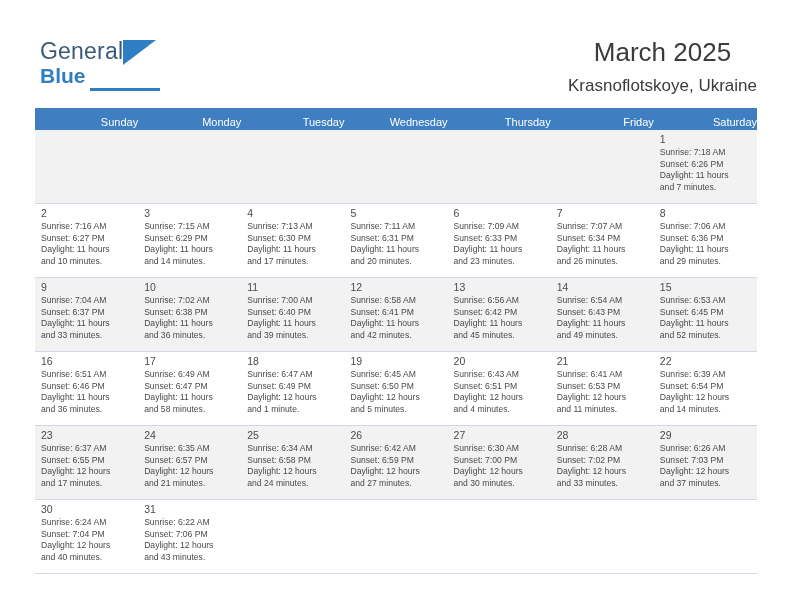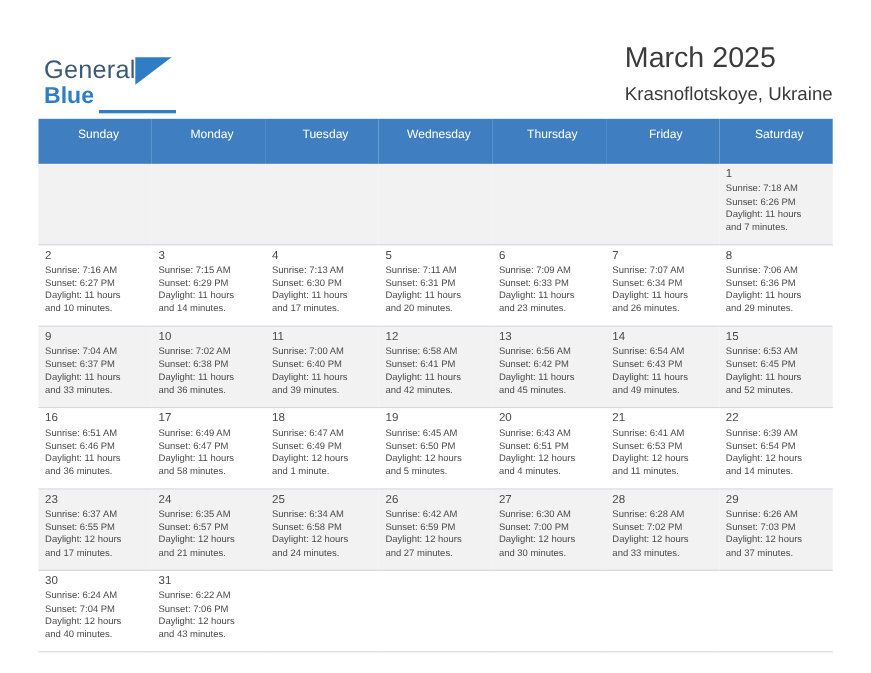--- a/index.html
+++ b/index.html
@@ -22,21 +22,21 @@
     padding: 28px 35px 0 35px;
   }
   
   .header {
     position: relative;
     height: 68px;
   }
   .logo {
     position: absolute;
     left: 5px;
-    top: 24px;
+    top: 12px;
     width: 220px;
     height: 56px;
   }
   .logo-general {
     font-size: 23px;
     color: #3c5a78;
     letter-spacing: .2px;
     line-height: 23px;
   }
   .logo-blue {
@@ -60,21 +60,21 @@
     left: 50px;
     top: 48px;
     width: 70px;
     height: 3px;
     background: #2f7ec4;
   }
   .title-wrap {
     position: absolute;
     right: 0;
     top: 8px;
-    text-align: left;
+    text-align: center;
   }
   .month-title {
     font-size: 26px;
     color: #3b3b3b;
     line-height: 32px;
     font-weight: normal;
   }
   .location {
     font-size: 17px;
     color: #3b3b3b;
@@ -86,22 +86,22 @@
     border-collapse: collapse;
     width: 722px;
     margin-top: 12px;
     table-layout: fixed;
   }
   table.calendar th {
     background: #3f7fc1;
     color: #ffffff;
     font-size: 11px;
     font-weight: normal;
-    text-align: center;
-    padding: 5px 0 19px 6px;
+    text-align: right;
+    padding: 5px 0 0 6px;
     height: 17px;
     border: none;
   }
   table.calendar td {
     vertical-align: top;
     border-bottom: 1px solid #cfd8e3;
     height: 66px;
     padding: 3px 4px 4px 6px;
     font-size: 8.6px;
     line-height: 11.6px;

